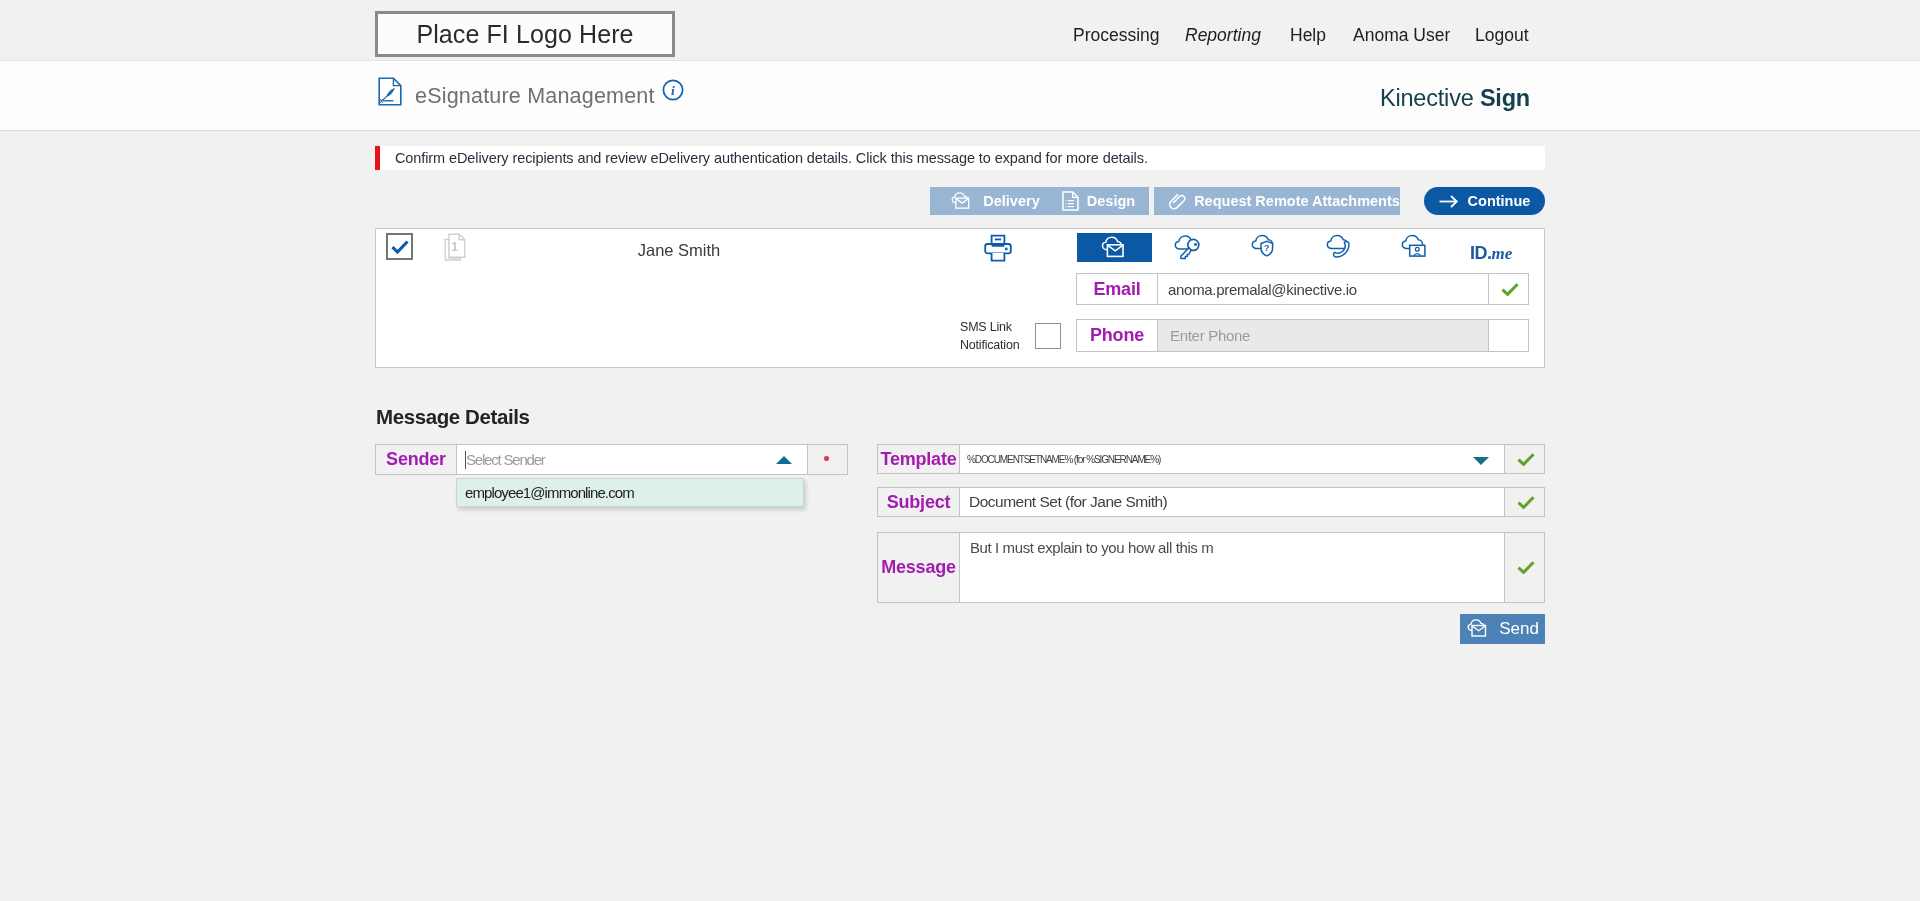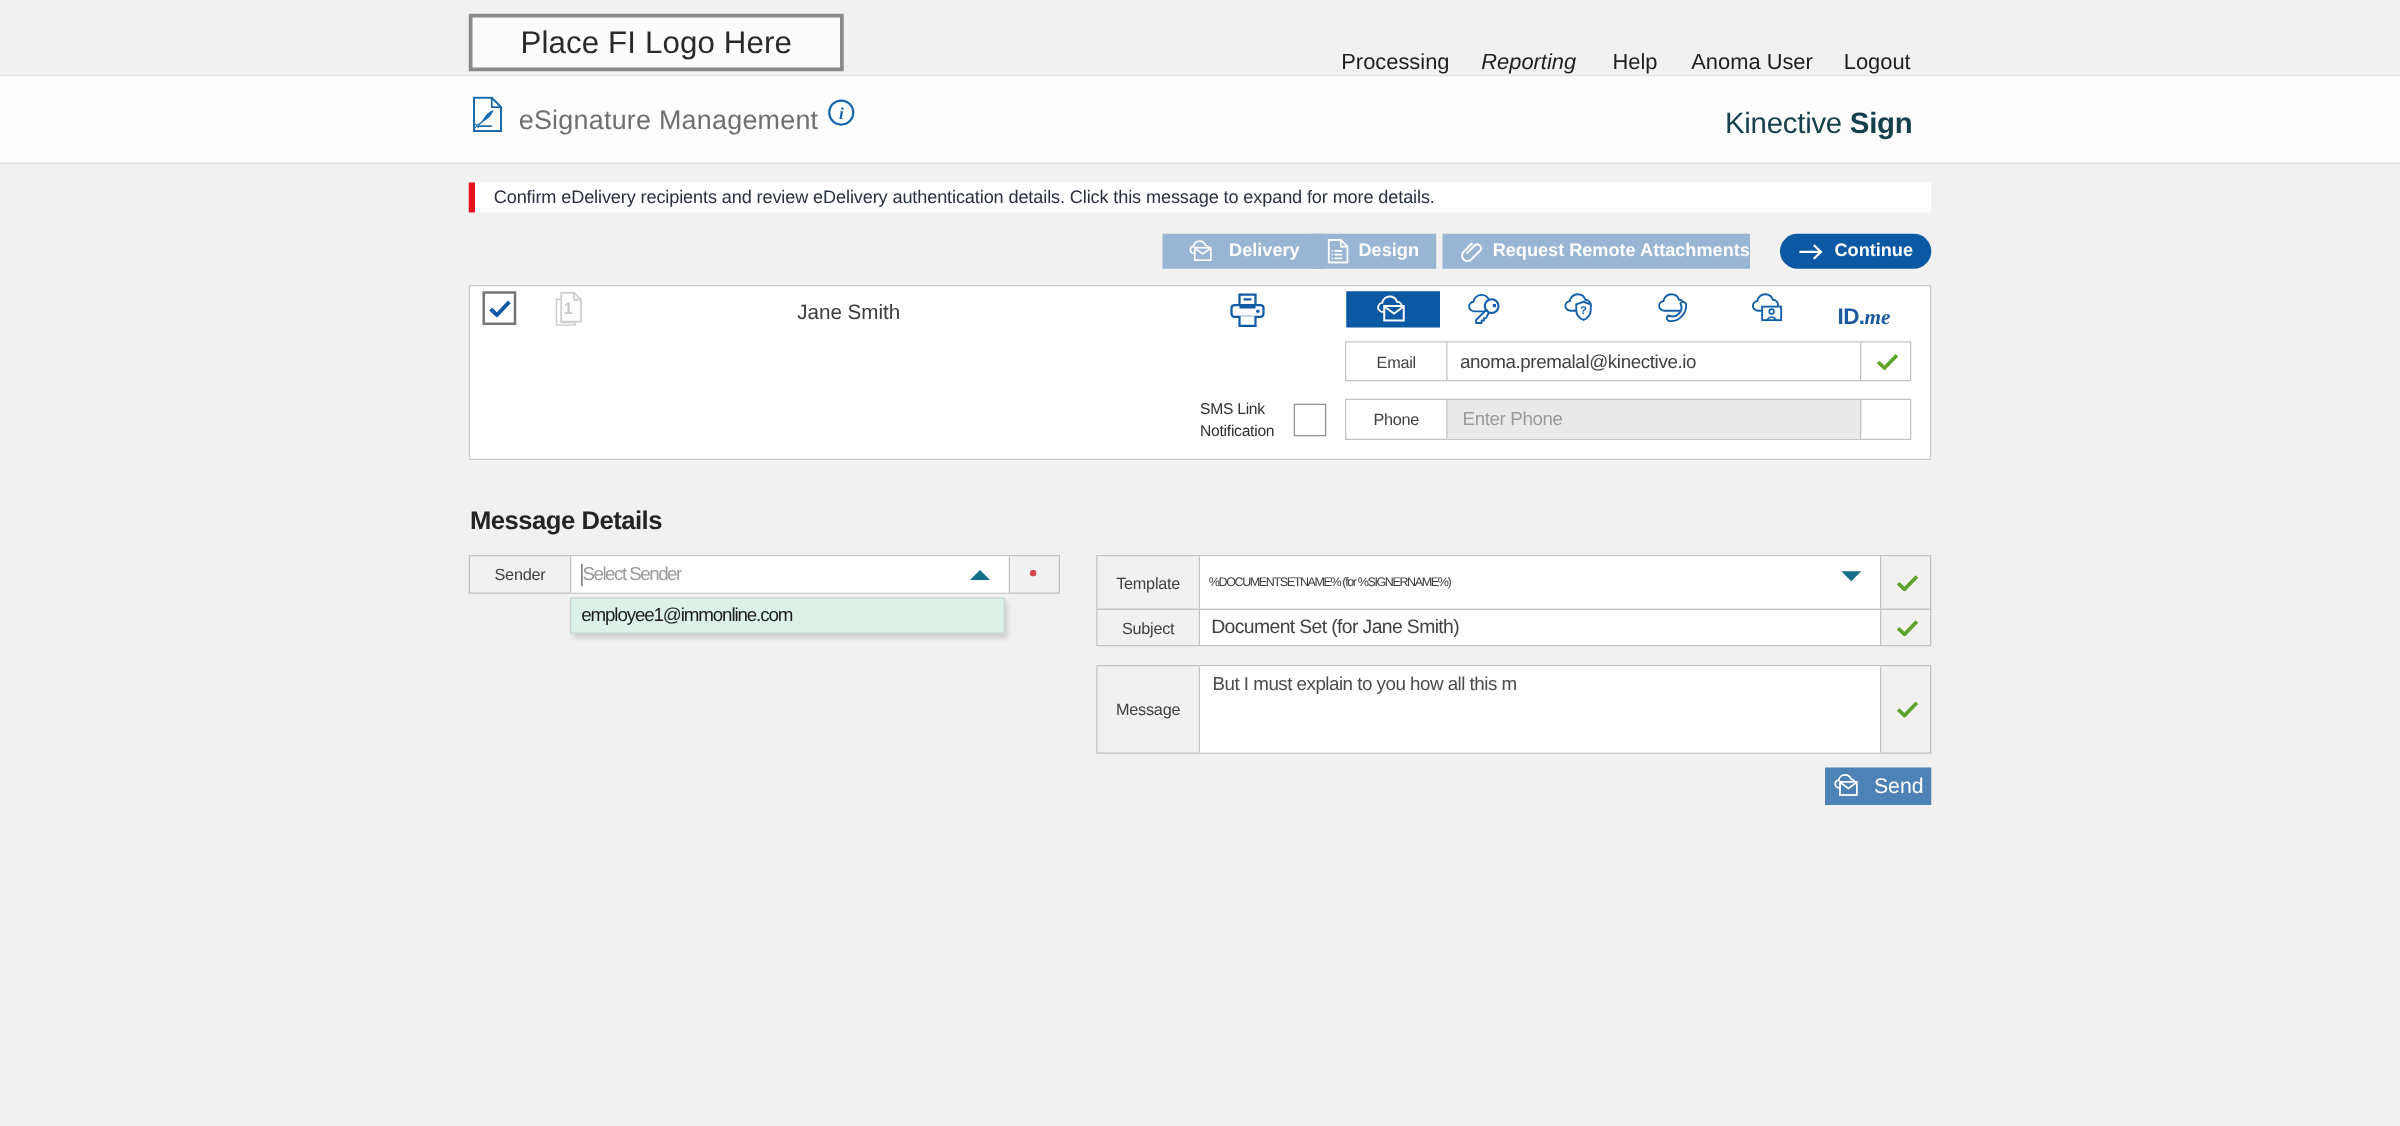--- a/index.html
+++ b/index.html
@@ -1,37 +1,37 @@
 <!DOCTYPE html>
 <html><head>
 <meta charset="utf-8">
 <style>
 * { margin:0; padding:0; box-sizing:border-box; }
 html,body { width:1920px; height:901px; }
 body { background:#f1f1f1; font-family:"Liberation Sans",sans-serif; position:relative; overflow:hidden; }
 .abs { position:absolute; }
 .strip { position:absolute; left:0; top:60px; width:1920px; height:71px; background:#fdfdfd; border-bottom:1px solid #d8d8d8; border-top:1px solid #e2e2e2; }
 .logobox { position:absolute; left:375px; top:11px; width:300px; height:46px; background:#fcfcfc; border:3px solid #8a8a8a; display:flex; align-items:center; justify-content:center; font-size:25px; color:#2a2a2a; letter-spacing:0.1px; }
-.nav { position:absolute; top:25px; font-size:17.5px; color:#1e1e1e;margin-top:14px; }
+.nav { position:absolute; top:25px; font-size:17.5px; color:#1e1e1e; }
 .esigtxt { position:absolute; left:415px; top:84px; font-size:21.5px; color:#6e6f71; letter-spacing:0.2px; }
 .kin { position:absolute; left:1380px; top:85px; font-size:23.5px; color:#16414c; letter-spacing:-0.2px; }
 .alert { position:absolute; left:375px; top:146px; width:1170px; height:24px; background:#ffffff; border-left:5px solid #e8111c; font-size:14.5px; color:#28303d; line-height:24px; padding-left:15px; letter-spacing:-0.1px; }
 .btn { position:absolute; top:187px; height:28px; display:flex; align-items:center; justify-content:center; gap:8px; color:#fff; font-size:14.5px; font-weight:bold; background:#98b6d3; letter-spacing:0px; }
 .btn.dark { background:#0b58a4;border-radius:14px; }
 .panel { position:absolute; left:375px; top:228px; width:1170px; height:140px; background:#fff; border:1px solid #c9c9c9; }
 .ckbox { position:absolute; left:386px; top:233px; width:27px; height:27px; border:2px solid #757575; background:#fff; display:flex; align-items:center; justify-content:center; }
 .smsck { position:absolute; left:1035px; top:323px; width:26px; height:26px; border:1px solid #8f8f8f; background:#fff; }
 .jane { position:absolute; left:579px; top:241px; width:200px; text-align:center; font-size:16.5px; color:#3b3b3b; }
 .selcell { position:absolute; left:1077px; top:233px; width:75px; height:29px; background:#0b58a4; display:flex; align-items:center; justify-content:center; }
 .authic { position:absolute; top:234px; }
 .idme { position:absolute; left:1470px; top:243px; font-size:18px; font-weight:bold; color:#1b5a9e; letter-spacing:-0.5px; }
 .idme i { font-size:17px; font-family:"Liberation Serif",serif; letter-spacing:0; }
 .row { position:absolute; border:1px solid #c3c3c3; background:#fff; }
 .vline { position:absolute; top:0; bottom:0; width:1px; background:#c3c3c3; }
-.lbl { position:absolute; top:0; bottom:0; display:flex; align-items:center; justify-content:center; font-size:13px; color:#404040; letter-spacing:-0.2px; }
+.lbl { position:absolute; top:0; bottom:0; display:flex; align-items:center; justify-content:center; font-size:18px; color:#a21caf; letter-spacing:-0.2px;font-weight:bold; }
 .val { position:absolute; top:0; bottom:0; display:flex; align-items:center; font-size:15px; color:#414141; letter-spacing:-0.3px; }
 .ph { color:#9b9b9b; }
 .ckcell { position:absolute; top:0; bottom:0; display:flex; align-items:center; justify-content:center; }
 .grayrow { background:transparent; }
 .whitefill { position:absolute; top:0; bottom:0; background:#fff; }
 .tri-up { position:absolute; width:0; height:0; border-left:8px solid transparent; border-right:8px solid transparent; border-bottom:8.5px solid #156e87; }
 .tri-dn { position:absolute; width:0; height:0; border-left:8px solid transparent; border-right:8px solid transparent; border-top:8.5px solid #156e87; }
 .mdh { position:absolute; left:376px; top:405px; font-size:20.5px; font-weight:bold; color:#242424; letter-spacing:-0.4px; }
 .dd { position:absolute; left:456px; top:478px; width:348px; height:29px; background:#ddf1e8; border:1px solid #c9d4ce; box-shadow:2px 3px 4px rgba(0,0,0,0.15); font-size:15px; color:#1d1d1d; line-height:27px; padding-left:8px; letter-spacing:-0.9px; }
 .send { position:absolute; left:1460px; top:614px; width:85px; height:30px; background:#4d82b6; color:#fff; font-size:17px; display:flex; align-items:center; justify-content:center; gap:7px; }
@@ -178,21 +178,21 @@
   <div class="vline" style="left:80px;"></div>
   <div class="vline" style="left:431px;"></div>
   <div class="lbl" style="left:0; width:80px;">Sender</div>
   <div class="val ph" style="left:90px; font-size:15px; letter-spacing:-1.2px;">Select Sender</div>
   <div class="caret" style="left:89px; top:6px; height:18px;"></div>
   <div class="tri-up" style="left:400px; top:11px;"></div>
 </div>
 <div class="reddot"></div>
 <div class="dd">employee1@immonline.com</div>
 
-<div class="row grayrow" style="left:877px; top:444px; width:668px; height:44px;text-align:right;">
+<div class="row grayrow" style="left:877px; top:444px; width:668px; height:30px;text-align:right;">
   <div class="whitefill" style="left:81px; width:545px;"></div>
   <div class="vline" style="left:81px;"></div>
   <div class="vline" style="left:626px;"></div>
   <div class="lbl" style="left:0; width:81px;">Template</div>
   <div class="val" style="left:89px; font-size:10px; color:#3c3c3c; letter-spacing:-1.1px;">%DOCUMENTSETNAME% (for %SIGNERNAME%)</div>
   <div class="tri-dn" style="left:595px; top:12px;"></div>
   <div class="ckcell" style="left:627px; width:41px;">
     <svg width="18" height="13" viewBox="0 0 18 13">
         <path d="M1.5 6.6 L6.6 11.4 L16.5 1.2" fill="none" stroke="#5fa32a" stroke-width="3"></path>
       </svg>

